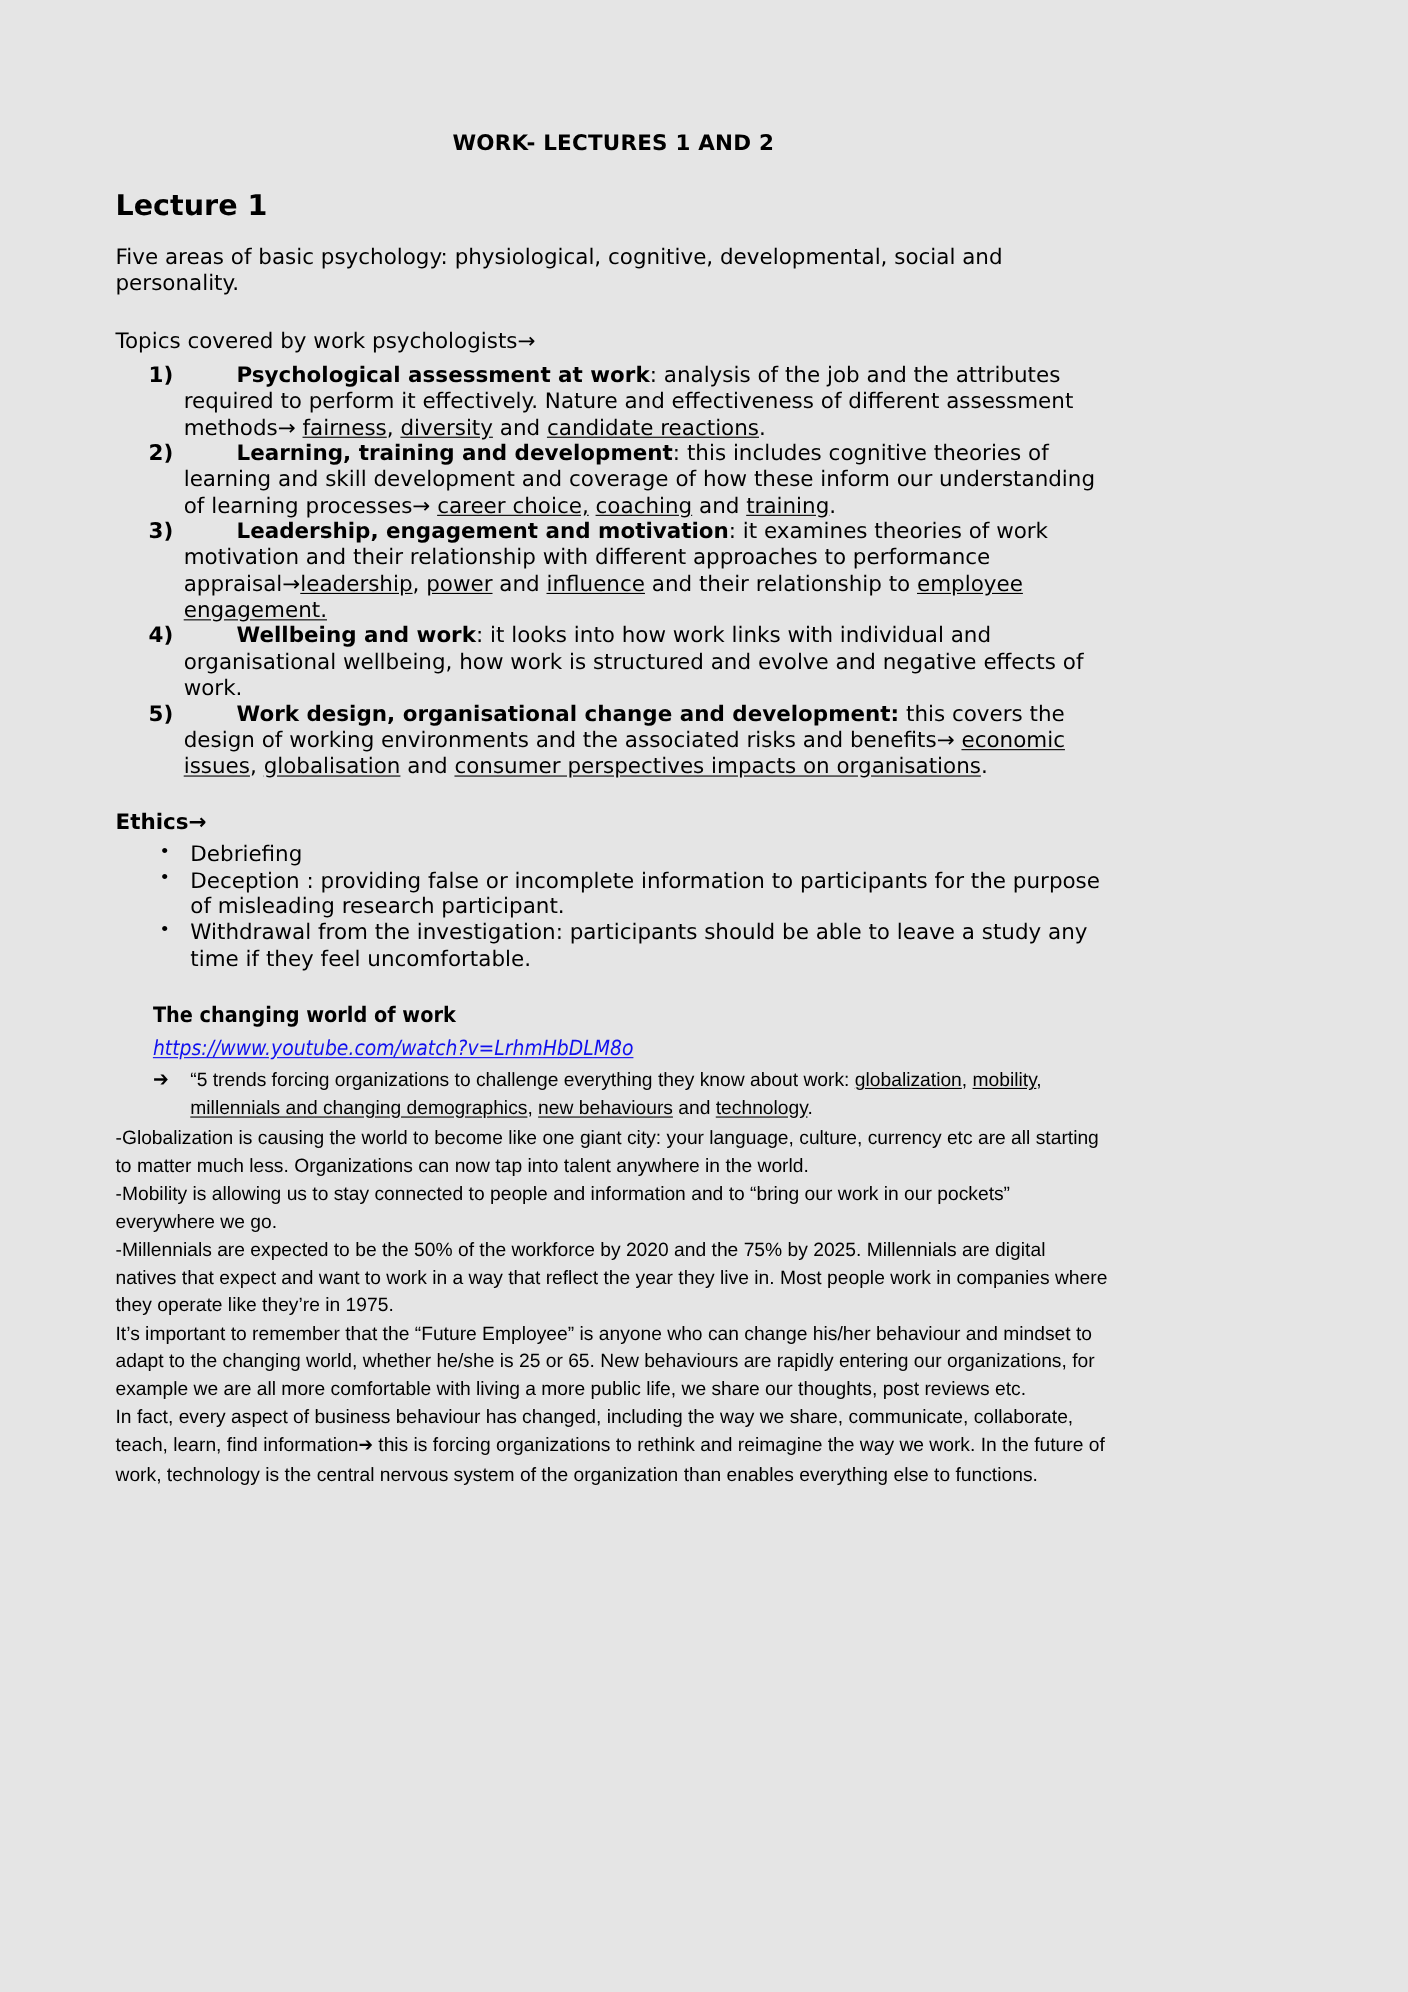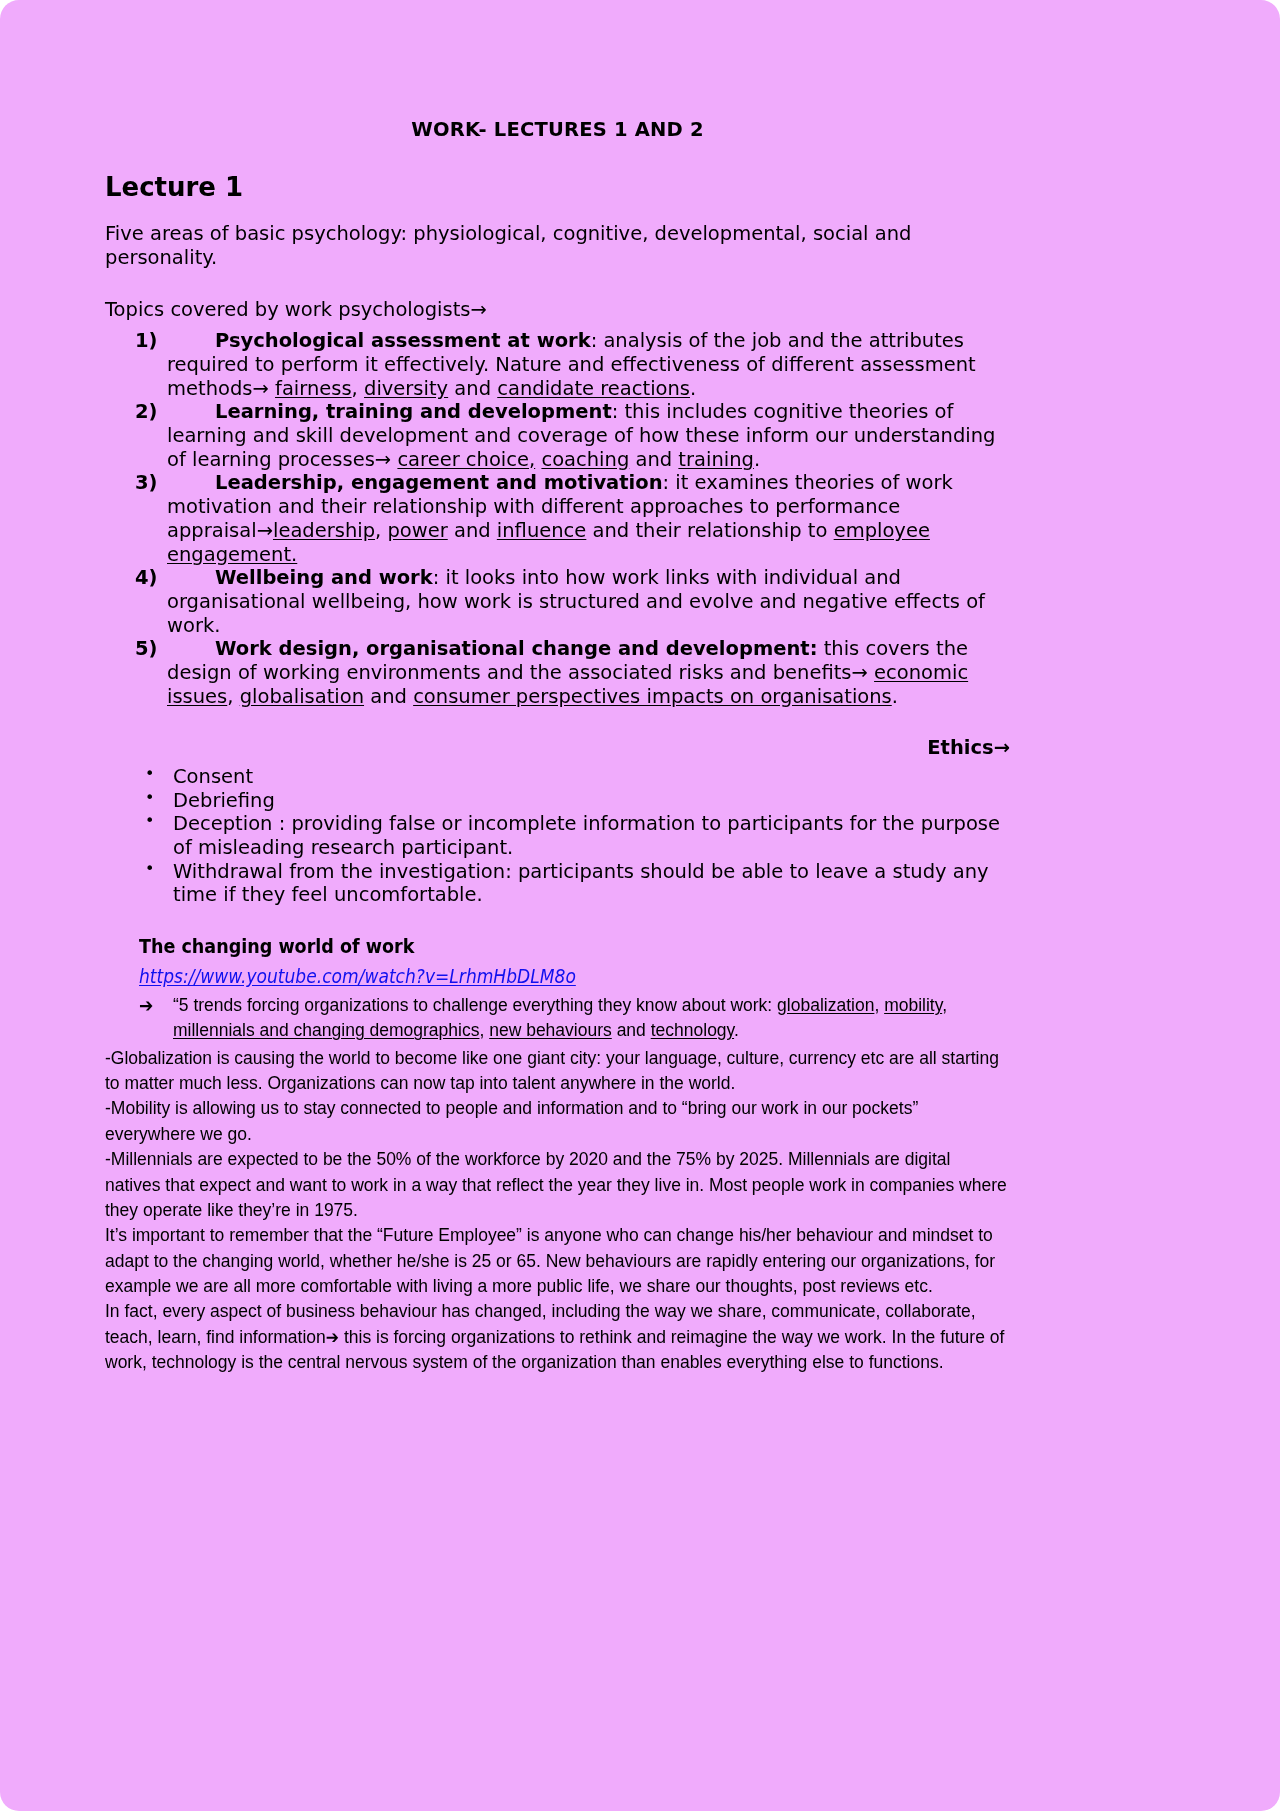--- a/index.html
+++ b/index.html
@@ -4,28 +4,27 @@
 <title>WORK- LECTURES 1 AND 2</title>
 <style>
   html, body {
     margin: 0;
     padding: 0;
     background: #ffffff;
   }
   .page {
     width: 1280px;
     height: 1811px;
-    background: #f0abfc;
+    background: #e5e5e5;
     position: relative;
     box-sizing: border-box;
     padding: 0;
     overflow: hidden;
     font-family: "DejaVu Sans", sans-serif;
     color: #000000;
-    border-radius: 19px;
   }
   .content {
     position: absolute;
     left: 105px;
     top: 118px;
     width: 905px;
   }
 
   
   .secA {
@@ -90,21 +89,20 @@
     font-size: 16px;
   }
 
   b, .b { font-weight: bold; margin-left: 48px; }
   .arrow { font-family: "DejaVu Sans", sans-serif; }
 
   .h-ethics {
     font-weight: bold;
     font-size: 19.5px;
     margin: 0 0 5px 0;
-    text-align: right;
   }
 
   
   .secB {
     font-family: "Liberation Sans", sans-serif;
     font-size: 17.5px;
     line-height: 1.45;
     color: #000;
     font-stretch: semi-condensed;
   }
@@ -169,21 +167,20 @@
           <li><b>Leadership, engagement and motivation</b><span>: it examines theories of work motivation and their relationship with different approaches to performance appraisal</span><span>→</span><span style="text-decoration: underline; text-underline-offset: 2px;">leadership</span><span>, </span><span style="text-decoration: underline; text-underline-offset: 2px;">power</span><span> and </span><span style="text-decoration: underline; text-underline-offset: 2px;">influence</span><span> and their relationship to </span><span style="text-decoration: underline; text-underline-offset: 2px;">employee engagement.</span></li>
           <li><b>Wellbeing and work</b><span>: it looks into how work links with individual and organisational wellbeing, how work is structured and evolve and negative effects of work.</span></li>
           <li><b> Work design, organisational change and development:</b><span> this covers the design of working environments and the associated risks and benefits</span><span>→</span><span> </span><span style="text-decoration: underline; text-underline-offset: 2px;">economic issues</span><span>, </span><span style="text-decoration: underline; text-underline-offset: 2px;">globalisation</span><span> and </span><span style="text-decoration: underline; text-underline-offset: 2px;">consumer perspectives impacts on organisations</span><span>.</span></li>
         </ol>
 
       <div class="spacer-md"></div>
 
       <div class="h-ethics"><span>Ethics</span><span class="arrow">→</span></div>
 
       <ul class="bullets" id="ethics-list">
-          <li>Consent</li>
           <li>Debriefing</li>
           <li>Deception : providing false or incomplete information to participants for the purpose of misleading research participant.</li>
           <li>Withdrawal from the investigation: participants should be able to leave a study any time if they feel uncomfortable.</li>
         </ul>
 
     </div>
 
     <div style="height:26px"></div>
 
     <div class="secB">

